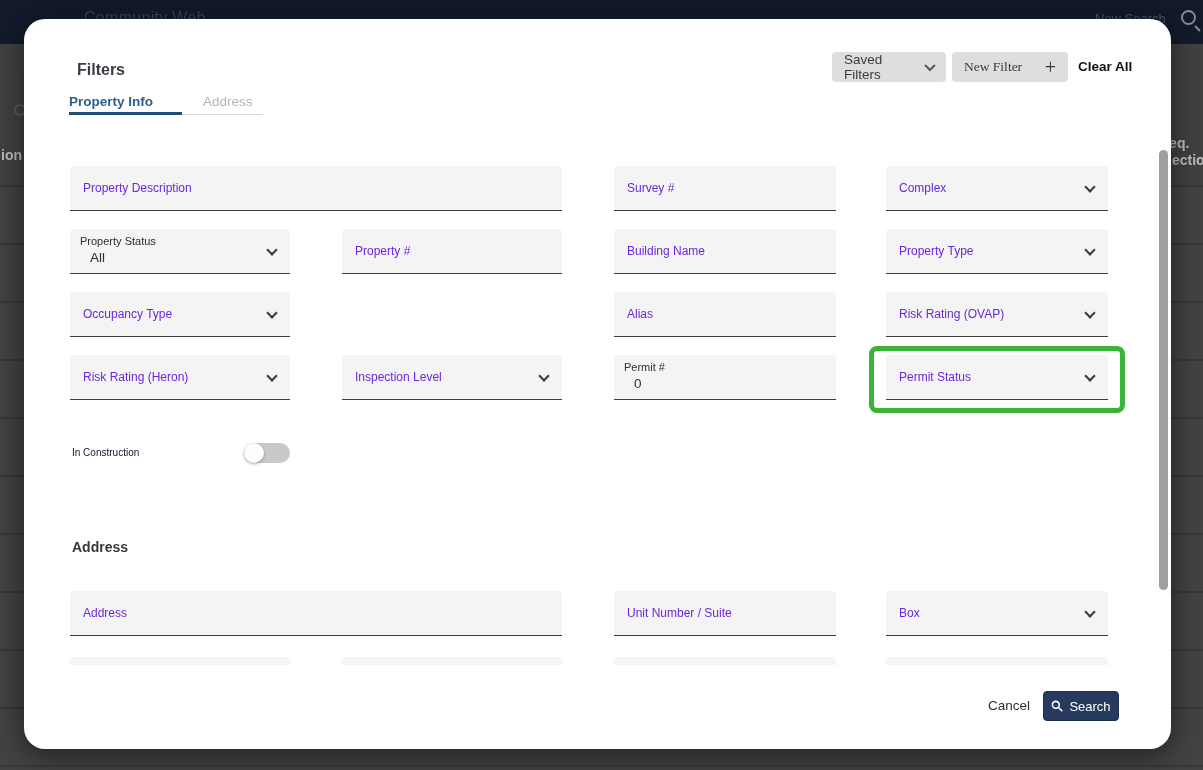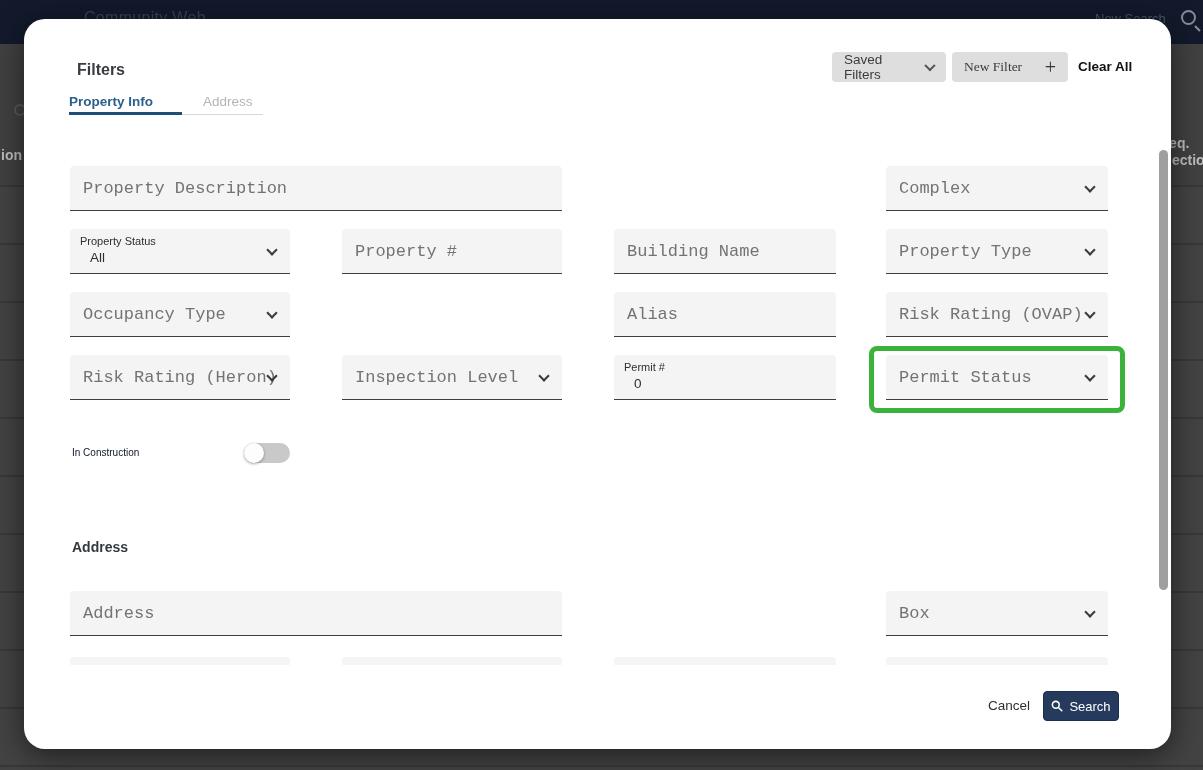--- a/index.html
+++ b/index.html
@@ -41,21 +41,21 @@
   .tbtn.saved { left:808px; width:114px; }
   .tbtn.new { left:928px; width:116px;font-family:Liberation Serif, serif; }
   .tchev { width:8px; height:8px; border-right:2px solid #555; border-bottom:2px solid #555;
            transform:rotate(45deg) translate(-1px,-1px); margin-left:8px; }
   .plus { font-size:20px; font-weight:400; color:#333; line-height:1; margin-left:8px; }
   .clear-all { position:absolute; left:1054px; top:40px; font-size:13.5px; font-weight:bold; color:#121212; cursor:pointer; }
 
   
   .field { position:absolute; height:45px; background:#f4f4f4; border-bottom:1px solid #3e3e3e;
            border-radius:4px 4px 0 0; display:flex; align-items:center; cursor:pointer; }
-  .plabel { padding-left:13px; font-size:17px; color:#737373;font-family:Liberation Mono, monospace; }
+  .plabel { padding-left:13px; font-size:12px; color:#6d28d9; }
   .field.float { display:block; }
   .slabel { display:block; font-size:11px; color:#2e2e2e; padding:6px 0 0 10px; }
   .fvalue { display:block; font-size:13.5px; color:#2e2e2e; padding:3px 0 0 20px; }
   .chev { position:absolute; right:14px; top:17px; width:8px; height:8px;
           border-right:2px solid #3a3a3a; border-bottom:2px solid #3a3a3a; transform:rotate(45deg); }
   .field-stub { position:absolute; height:8px; background:#f5f5f5; border-radius:4px 4px 0 0; top:638px; }
 
   
   .green-box { position:absolute; left:845px; top:327px; width:256px; height:67px;
                border:5px solid #3bb33b; border-radius:8px; pointer-events:none; }
@@ -112,20 +112,23 @@
   </div>
   <div class="tbtn new">
     <span>New Filter</span>
     <span class="plus">+</span>
   </div>
   <div class="clear-all">Clear All</div>
 
   <div class="field" style="left:46px;top:147px;width:492px">
     <span class="plabel">Property Description</span>
   </div>
+  <div class="field" style="left:590px;top:147px;width:222px">
+    <span class="plabel">Survey #</span>
+  </div>
   <div class="field" style="left:862px;top:147px;width:222px">
     <span class="plabel">Complex</span>
     <span class="chev"></span>
   </div>
 
   <div class="field float" style="left:46px;top:210px;width:220px">
     <span class="slabel">Property Status</span>
     <span class="fvalue">All</span>
     <span class="chev"></span>
   </div>
@@ -172,20 +175,23 @@
 
   <div class="tog-label">In Construction</div>
   <div class="toggle">
     <div class="knob"></div>
   </div>
 
   <div class="section-hdr">Address</div>
 
   <div class="field" style="left:46px;top:572px;width:492px">
     <span class="plabel">Address</span>
+  </div>
+  <div class="field" style="left:590px;top:572px;width:222px">
+    <span class="plabel">Unit Number / Suite</span>
   </div>
   <div class="field" style="left:862px;top:572px;width:222px">
     <span class="plabel">Box</span>
     <span class="chev"></span>
   </div>
 
   <div class="field-stub" style="left:46px;width:220px"></div>
   <div class="field-stub" style="left:318px;width:220px"></div>
   <div class="field-stub" style="left:590px;width:222px"></div>
   <div class="field-stub" style="left:862px;width:222px"></div>

